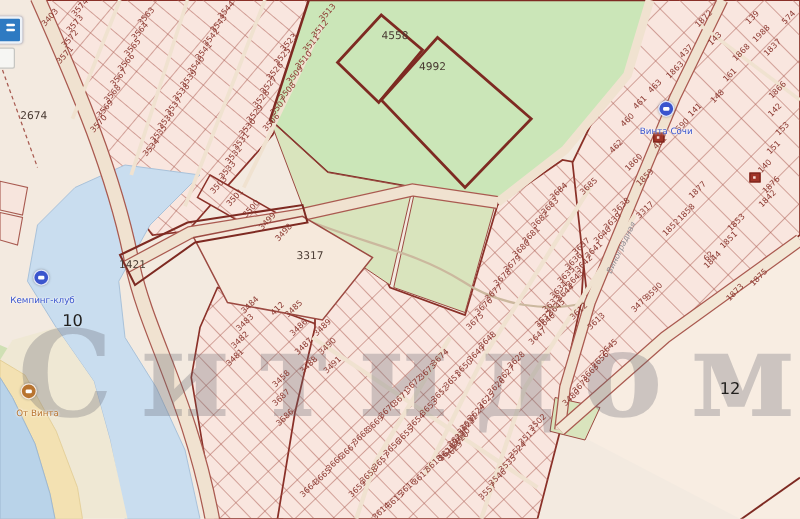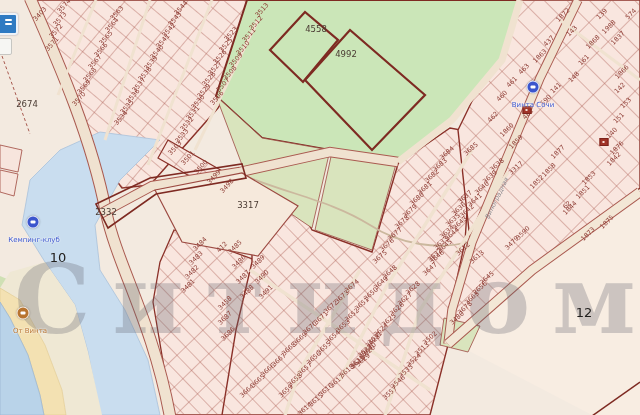--- a/index.html
+++ b/index.html
@@ -305,22 +305,22 @@
       <span class="parcel-lbl" style="left: 558px; top: 152px; transform: translate(-50%, -50%) rotate(-45deg);">1877</span>
       <span class="parcel-lbl" style="left: 549px; top: 170px; transform: translate(-50%, -50%) rotate(-45deg);">1858</span>
       <span class="parcel-lbl" style="left: 537px; top: 182px; transform: translate(-50%, -50%) rotate(-45deg);">1852</span>
       <span class="parcel-lbl" style="left: 589px; top: 178px; transform: translate(-50%, -50%) rotate(-45deg);">1853</span>
       <span class="parcel-lbl" style="left: 583px; top: 192px; transform: translate(-50%, -50%) rotate(-45deg);">1851</span>
       <span class="parcel-lbl" style="left: 614px; top: 159px; transform: translate(-50%, -50%) rotate(-45deg);">1842</span>
       <span class="parcel-lbl" style="left: 570px; top: 208px; transform: translate(-50%, -50%) rotate(-45deg);">1844</span>
       <span class="parcel-lbl" style="left: 607px; top: 222px; transform: translate(-50%, -50%) rotate(-45deg);">1875</span>
       <span class="parcel-lbl" style="left: 588px; top: 234px; transform: translate(-50%, -50%) rotate(-45deg);">1873</span>
       <span class="parcel-lbl" style="left: 617px; top: 148px; transform: translate(-50%, -50%) rotate(-45deg);">1876</span>
-      <span class="area-lbl" style="left: 27px; top: 104px; transform: translate(-50%, -50%);">2674</span>
-      <span class="area-lbl" style="left: 106px; top: 212px; transform: translate(-50%, -50%);">2332</span>
+      <span class="area-lbl" style="left: 27px; top: 93px; transform: translate(-50%, -50%);">2674</span>
+      <span class="area-lbl" style="left: 106px; top: 212px; transform: translate(-50%, -50%);">1421</span>
       <span class="area-lbl" style="left: 248px; top: 205px; transform: translate(-50%, -50%);">3317</span>
       <span class="area-lbl" style="left: 316px; top: 29px; transform: translate(-50%, -50%);">4558</span>
       <span class="area-lbl" style="left: 346px; top: 54px; transform: translate(-50%, -50%);">4992</span>
       <span class="black-lbl" style="left: 58px; top: 257px; transform: translate(-50%, -50%);">10</span>
       <span class="black-lbl" style="left: 584px; top: 312px; transform: translate(-50%, -50%);">12</span>
       <div class="bldg" style="left: 604px; top: 142px;"></div>
       <div class="bldg" style="left: 527px; top: 110px;"></div>
       <div class="poi-dot" style="left: 533px; top: 87px; background: rgb(59, 85, 205);">
         <span class="g"></span>
       </div>

